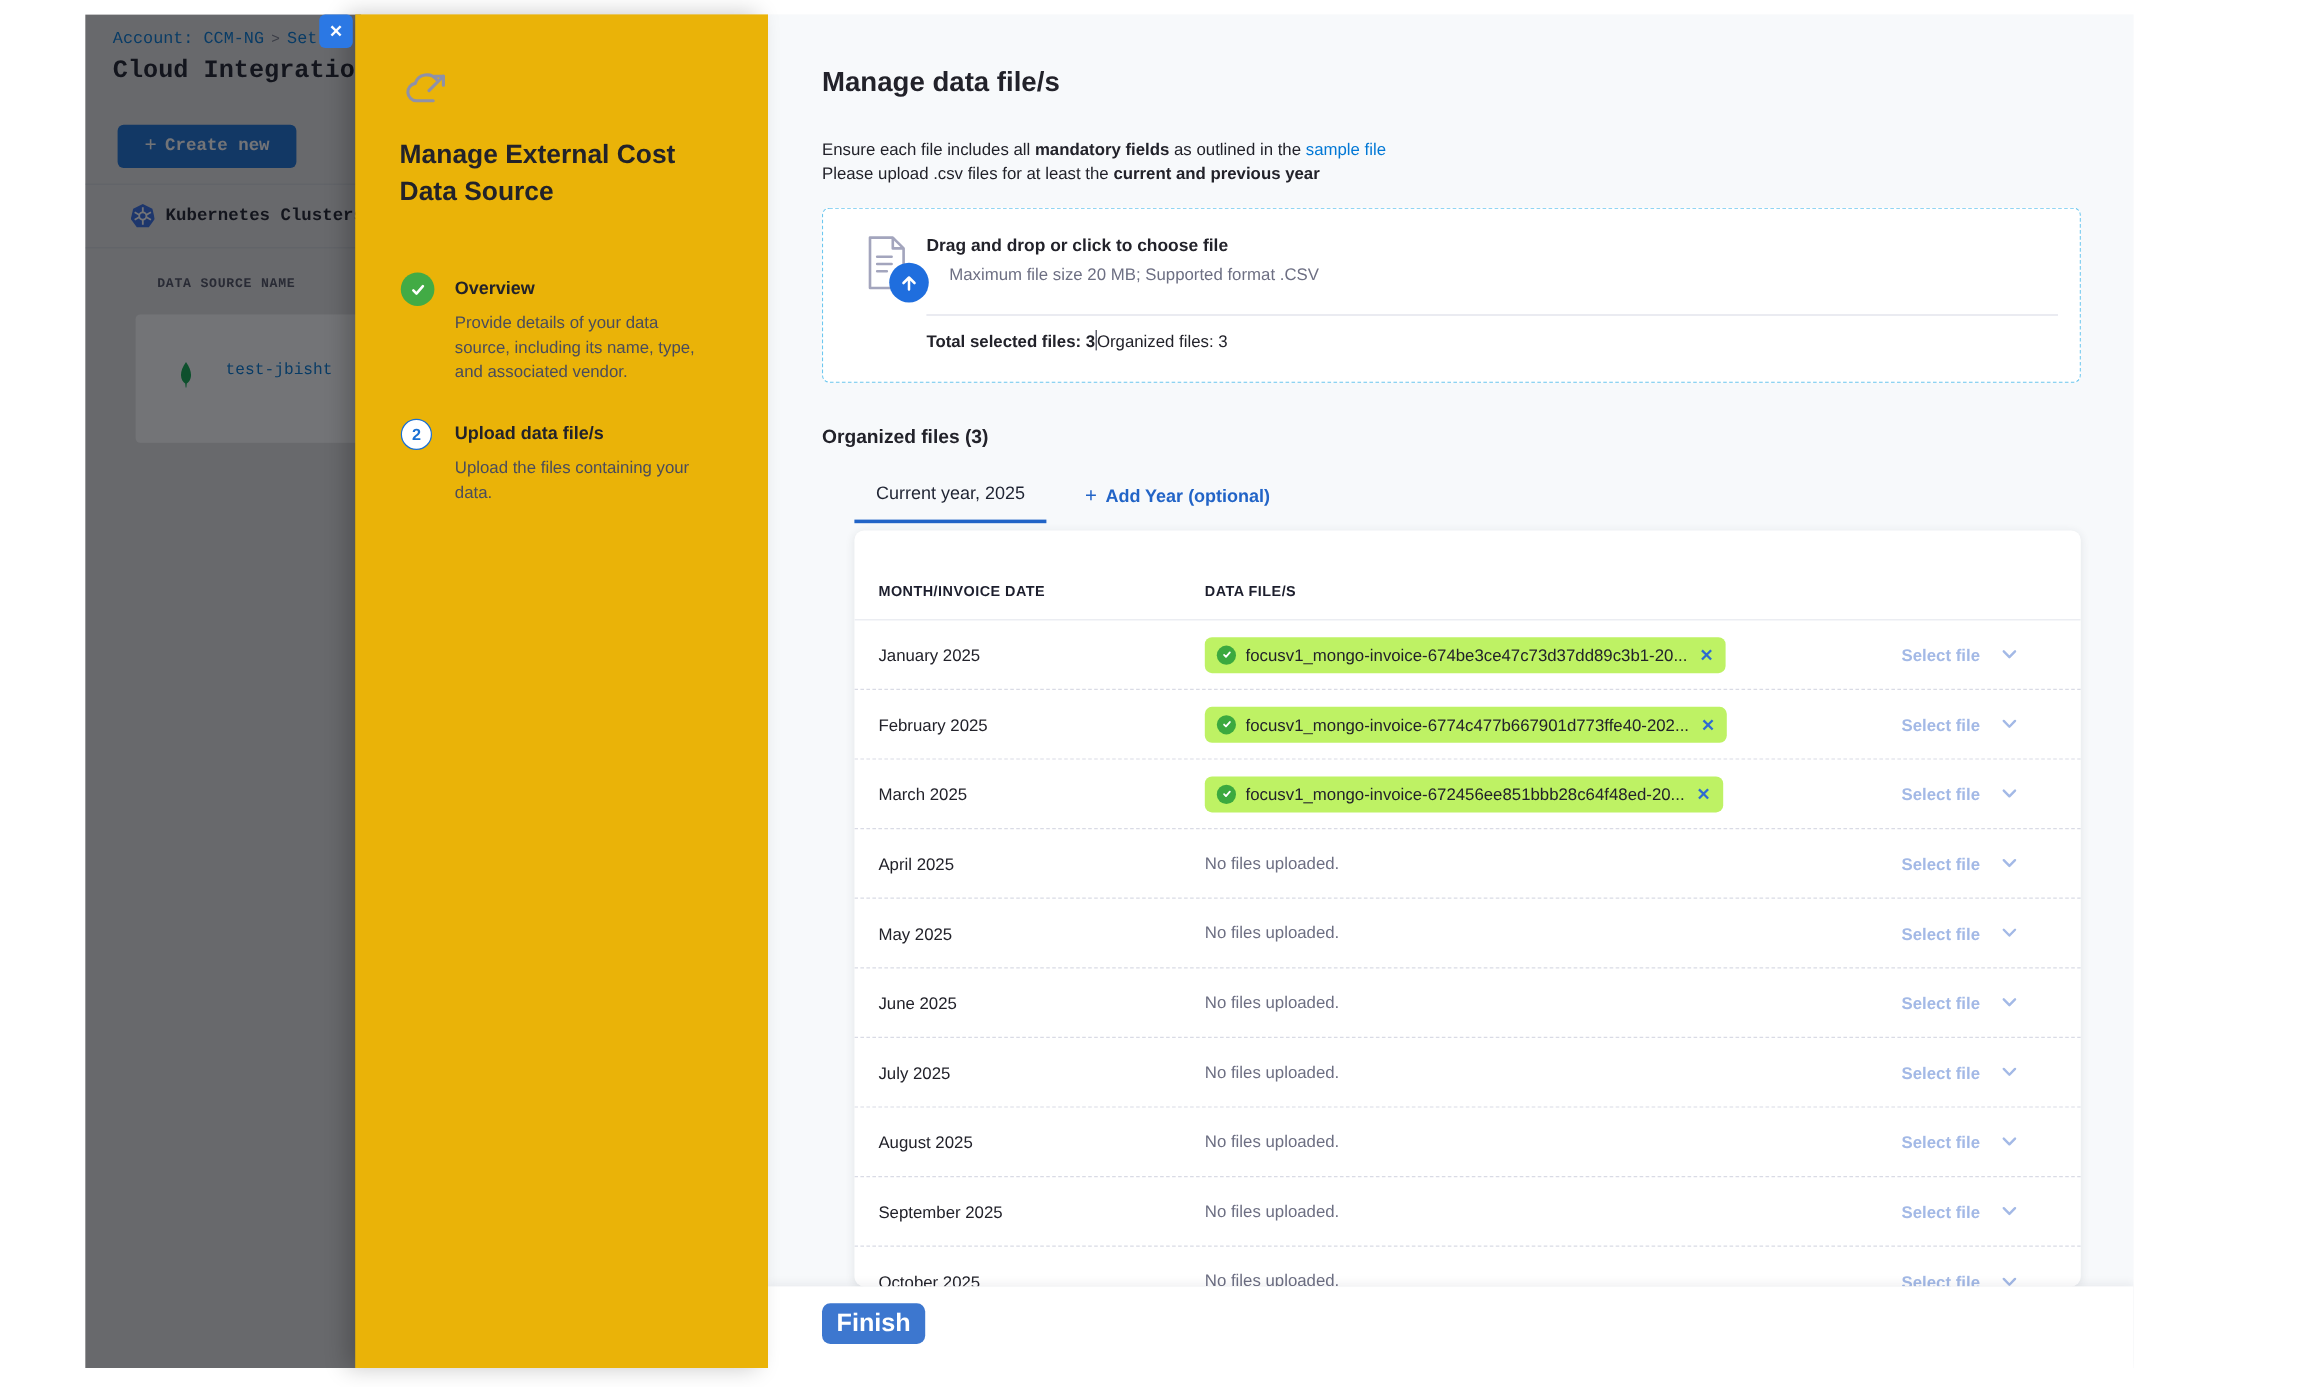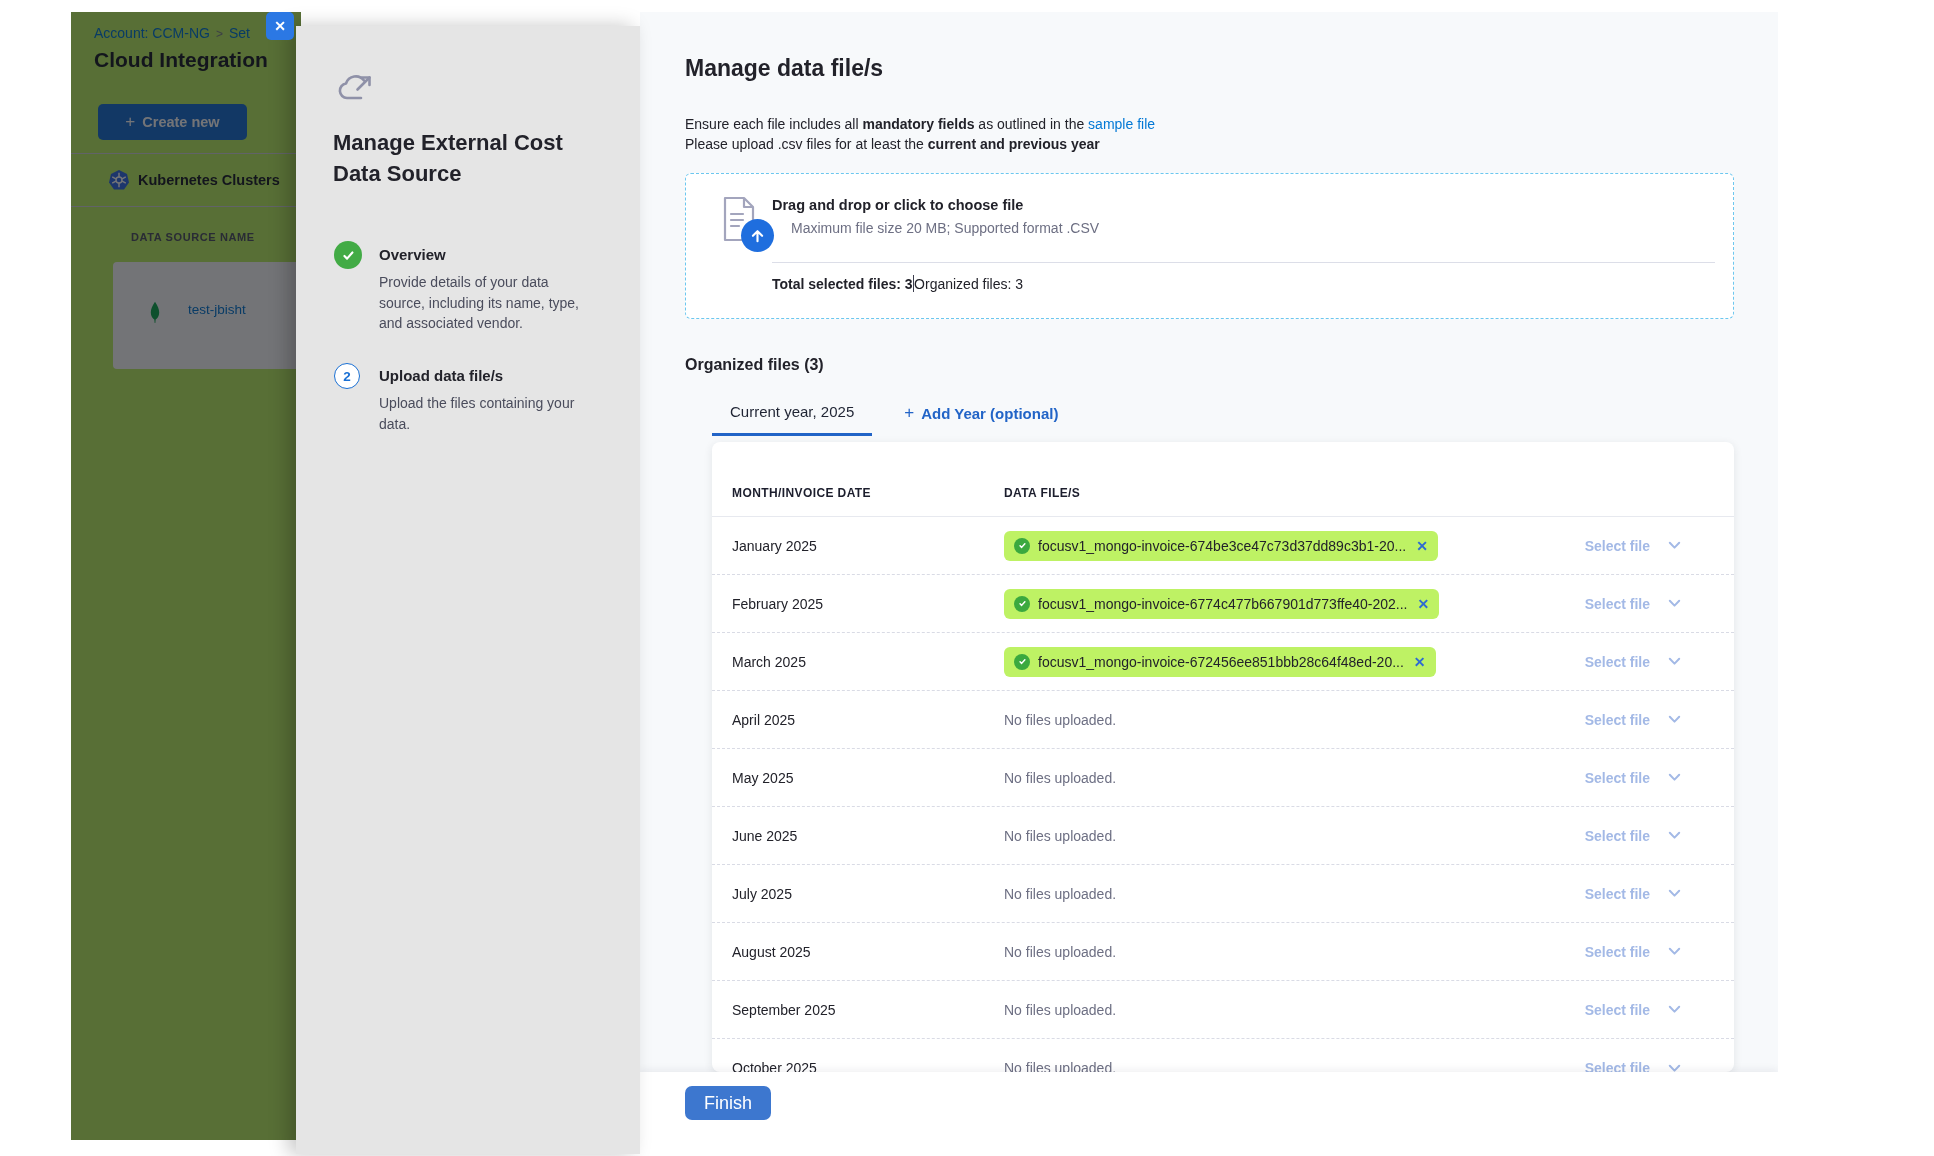--- a/index.html
+++ b/index.html
@@ -1,42 +1,42 @@
 <!DOCTYPE html>
 <html><head>
 <meta charset="utf-8">
 <style>
   * { margin:0; padding:0; box-sizing:border-box; }
   html,body { background:#fff; }
   body { font-family:"Liberation Sans", sans-serif; color:#22222a; }
   .canvas { position:relative; width:1934px; height:1156px; background:#fff; overflow:hidden; }
 
   
-  .bg-page { position:absolute; left:71px; top:12px; width:230px; height:1128px; background:#bef264; overflow:hidden; }
+  .bg-page { position:absolute; left:71px; top:12px; width:230px; height:1128px; background:#e5e5e5; overflow:hidden;font-family:Liberation Mono, monospace; }
   .bg-breadcrumb { position:absolute; left:23px; top:13px; font-size:14px; color:#0278d5; white-space:nowrap; }
   .bg-breadcrumb .sep { color:#7b7e8c; margin:0 6px; font-size:12px; }
   .bg-title { position:absolute; left:23px; top:36px; font-size:21px; font-weight:bold; color:#1b1d29; white-space:nowrap; }
   .create-btn { position:absolute; left:27px; top:92px; width:149px; height:36px; background:#1a70d4; border:none; border-radius:5px; color:#fff; font-size:14.5px; font-weight:bold; font-family:inherit; display:flex; align-items:center; justify-content:center; gap:7px; cursor:pointer; }
   .create-btn .plus { font-weight:normal; font-size:17px; }
   .bg-divider { position:absolute; left:0; width:100%; height:1px; background:#d3d6dc; }
   .k8s-tab { position:absolute; left:38px; top:154px; height:28px; display:flex; align-items:center; gap:9px; cursor:pointer; }
   .k8s-icon { width:20px; height:20px; background:#326ce5; clip-path:polygon(50% 0%, 90% 20%, 100% 62%, 75% 97%, 25% 97%, 0% 62%, 10% 20%); display:flex; align-items:center; justify-content:center; }
   .k8s-tab .lbl { font-size:14.5px; font-weight:bold; color:#1b1d29; white-space:nowrap; }
   .bg-colhead { position:absolute; left:60px; top:219px; font-size:11px; font-weight:bold; letter-spacing:.6px; color:#4f5162; white-space:nowrap; }
   .bg-card { position:absolute; left:42px; top:250px; width:220px; height:107px; background:#fff; border-radius:4px; }
   .mongo-leaf { position:absolute; left:34px; top:38px; width:16px; height:26px; }
   .bg-row-link { position:absolute; left:62px; top:40px; font-size:13.5px; color:#0278d5; white-space:nowrap; cursor:pointer;margin-left:13px; }
   .dim-overlay { position:absolute; inset:0; background:rgba(13,16,20,0.58); }
 
   
   .close-btn { position:absolute; left:266px; top:12px; width:28px; height:28px; background:#2b78e4; border:none; border-radius:5px; color:#fff; display:flex; align-items:center; justify-content:center; cursor:pointer; z-index:20; }
   .close-btn .x { font-size:14px; font-weight:bold; line-height:1; }
 
   
-  .drawer-nav { position:absolute; left:296px; top:26px; width:344px; height:1128px; background:#e5e5e5; box-shadow:-8px 0 18px rgba(0,0,0,0.22); z-index:10; }
+  .drawer-nav { position:absolute; left:296px; top:12px; width:344px; height:1128px; background:#eab308; box-shadow:-8px 0 18px rgba(0,0,0,0.22); z-index:10; }
   .cloud-icon { position:absolute; left:40px; top:44px; }
   .drawer-title { position:absolute; left:37px; top:101px; width:252px; font-size:22px; font-weight:bold; line-height:31px; color:#22222a; }
   .step { position:absolute; left:38px; cursor:pointer; }
   .step-badge-done { width:28px; height:28px; border-radius:50%; background:#42ab45; display:flex; align-items:center; justify-content:center; }
   .step-badge-num { width:26px; height:26px; border-radius:50%; border:1.5px solid #1a70d4; color:#1a70d4; font-size:13.5px; font-weight:600; display:flex; align-items:center; justify-content:center; background:#fff; }
   .step-label { position:absolute; left:83px; font-size:15px; font-weight:bold; color:#22222a; white-space:nowrap; }
   .step-desc { position:absolute; left:83px; width:215px; font-size:14px; line-height:20.5px; color:#4a4c5c; }
 
   
   .main-panel { position:absolute; left:640px; top:12px; width:1138px; height:1128px; background:#f7f9fb; overflow:hidden; }
@@ -73,21 +73,21 @@
   .trow:last-child { border-bottom:none; }
   .month-cell { font-size:14px; color:#22222a; }
   .empty-text { font-size:14px; color:#6d6f83; }
   .file-chip { display:inline-flex; align-items:center; gap:8px; max-width:480px; background:#bef264; border-radius:6px; padding:7px 10px; }
   .chip-label { font-size:14px; color:#22222a; white-space:nowrap; overflow:hidden; text-overflow:ellipsis; }
   .chip-x { font-size:14px; font-weight:bold; color:#2e6bd2; cursor:pointer; line-height:1; margin-left:2px; }
   .check-circle { width:16px; height:16px; min-width:16px; border-radius:50%; background:#3ba93f; display:flex; align-items:center; justify-content:center; }
   .select-file { display:flex; align-items:center; gap:18px; font-size:14px; font-weight:600; color:#a3b9e6; cursor:pointer; white-space:nowrap; }
 
   .footer { position:absolute; left:0; top:1060px; width:1138px; height:68px; background:#fff; box-shadow:0 -2px 8px rgba(30,35,50,0.07); }
-  .finish-btn { position:absolute; left:45px; top:14px; width:86px; height:34px; background:#3d77cf; color:#fff; border:none; border-radius:7px; font-size:18px; font-weight:normal; font-family:inherit; cursor:pointer; }
+  .finish-btn { position:absolute; left:45px; top:14px; width:86px; height:34px; background:#3d77cf; color:#fff; border:none; border-radius:7px; font-size:21px; font-weight:bold; font-family:inherit; cursor:pointer; }
 </style>
 </head>
 <body>
 
 <div class="canvas">
 
   <div class="bg-page">
     <div class="bg-breadcrumb">
       <span class="link">Account: CCM-NG</span><span class="sep">&gt;</span><span class="link">Set</span>
     </div>

